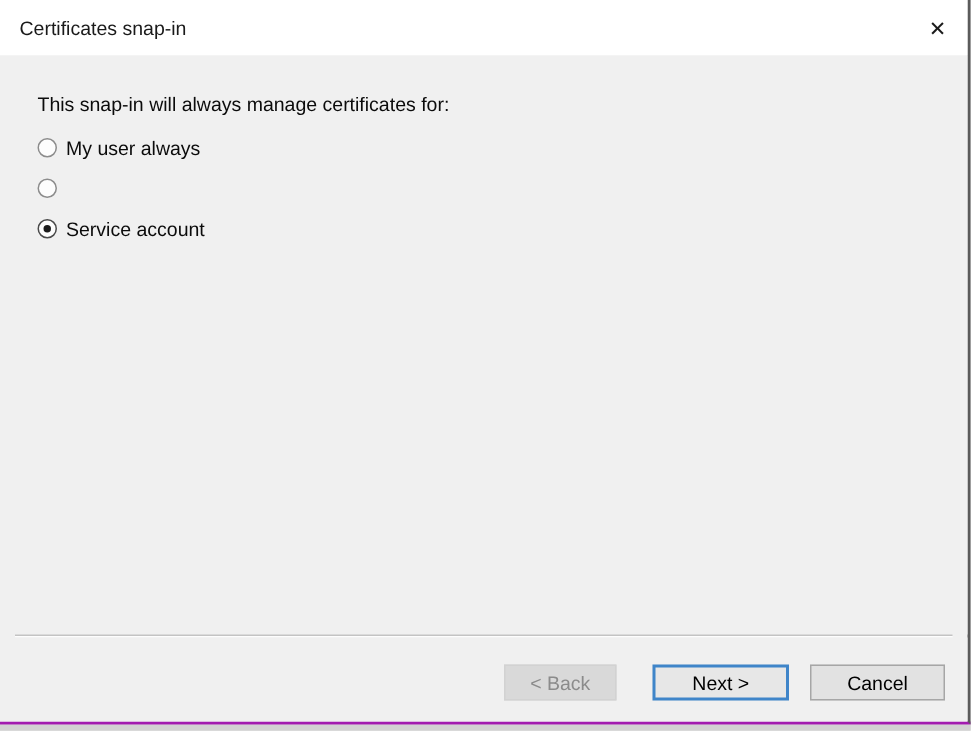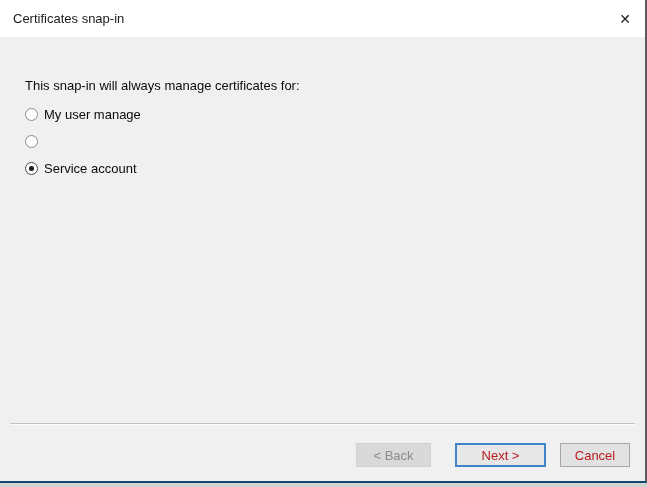--- a/index.html
+++ b/index.html
@@ -7,21 +7,21 @@
     width: 647px; height: 487px;
     background: #d2d2d2;
     font-family: "Liberation Sans", sans-serif;
     overflow: hidden;
   }
   .window {
     position: absolute; top: 0; left: 0;
     width: 647px; height: 483px;
     background: #f0f0f0;
     border-right: 2px solid #5b5b5b;
-    border-bottom: 2px solid #0c4a6e;
+    border-bottom: 2px solid #a21caf;
   }
   
   .titlebar {
     height: 37px;
     background: #ffffff;
     display: flex;
     align-items: center;
     padding-left: 13px;
   }
   .titlebar .title {
@@ -40,21 +40,21 @@
     font-family: "Liberation Sans", sans-serif;
   }
   .close-glyph {
     font-size: 14px;
     color: #1a1a1a;
     line-height: 1;
   }
   
   .content {
     height: 386px;
-    padding: 41px 20px 0 25px;
+    padding: 25px 20px 0 25px;
     background: #f0f0f0;
   }
   .instruction {
     font-size: 13px;
     color: #0b0b0b;
     margin-bottom: 14px;
   }
   .radio-row {
     display: flex;
     align-items: center;
@@ -101,38 +101,38 @@
     justify-content: flex-end;
     align-items: flex-start;
     padding: 18px 15px 0 4px;
   }
   .btn {
     height: 24px;
     font-size: 13px;
     font-family: "Liberation Sans", sans-serif;
     background: #e2e2e2;
     border: 1px solid #a6a6a6;
-    color: #b91c1c;
+    color: #000000;
     cursor: pointer;
   }
   .btn-back {
     width: 75px;
     background: #d9d9d9;
     border: 1px solid #d2d2d2;
     color: #8b8b8b;
     cursor: default;
   }
   .btn-next {
     width: 91px;
     margin-left: 24px;
     border: 2px solid #3f85c9;
     background: #e7e7e7;
   }
   .btn-cancel {
-    width: 70px;
+    width: 90px;
     margin-left: 14px;
   }
 </style>
 </head>
 <body>
 
 <div class="window">
 
   <div class="titlebar">
     <span class="title">Certificates snap-in</span>
@@ -140,21 +140,21 @@
       <span class="close-glyph">✕</span>
     </button>
   </div>
 
   <div class="content">
     <div class="instruction">This snap-in will always manage certificates for:</div>
 
     <div>
       <div class="radio-row">
         <span class="radio"></span>
-        <span class="radio-label">My user manage</span>
+        <span class="radio-label">My user always</span>
       </div>
       <div class="radio-row">
         <span class="radio"></span>
       </div>
       <div class="radio-row">
         <span class="radio selected">
             <span class="dot"></span>
           </span>
         <span class="radio-label">Service account</span>
       </div>

